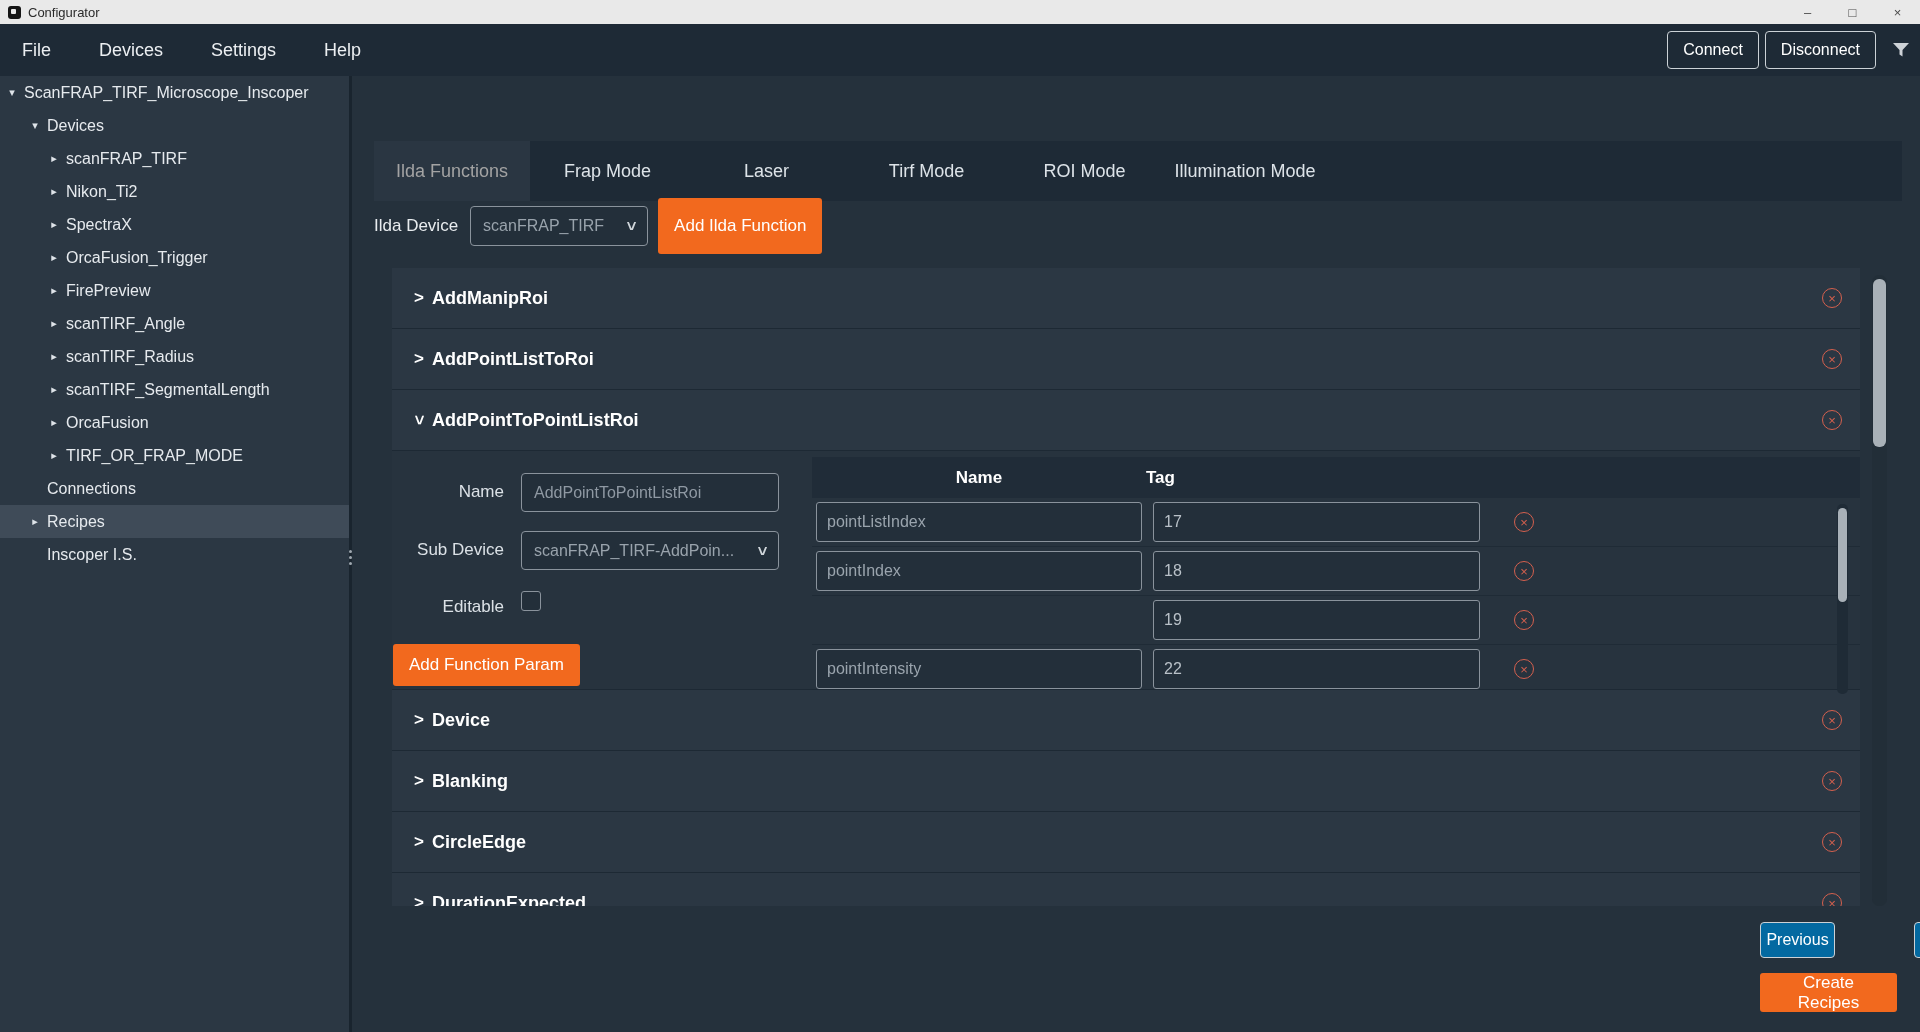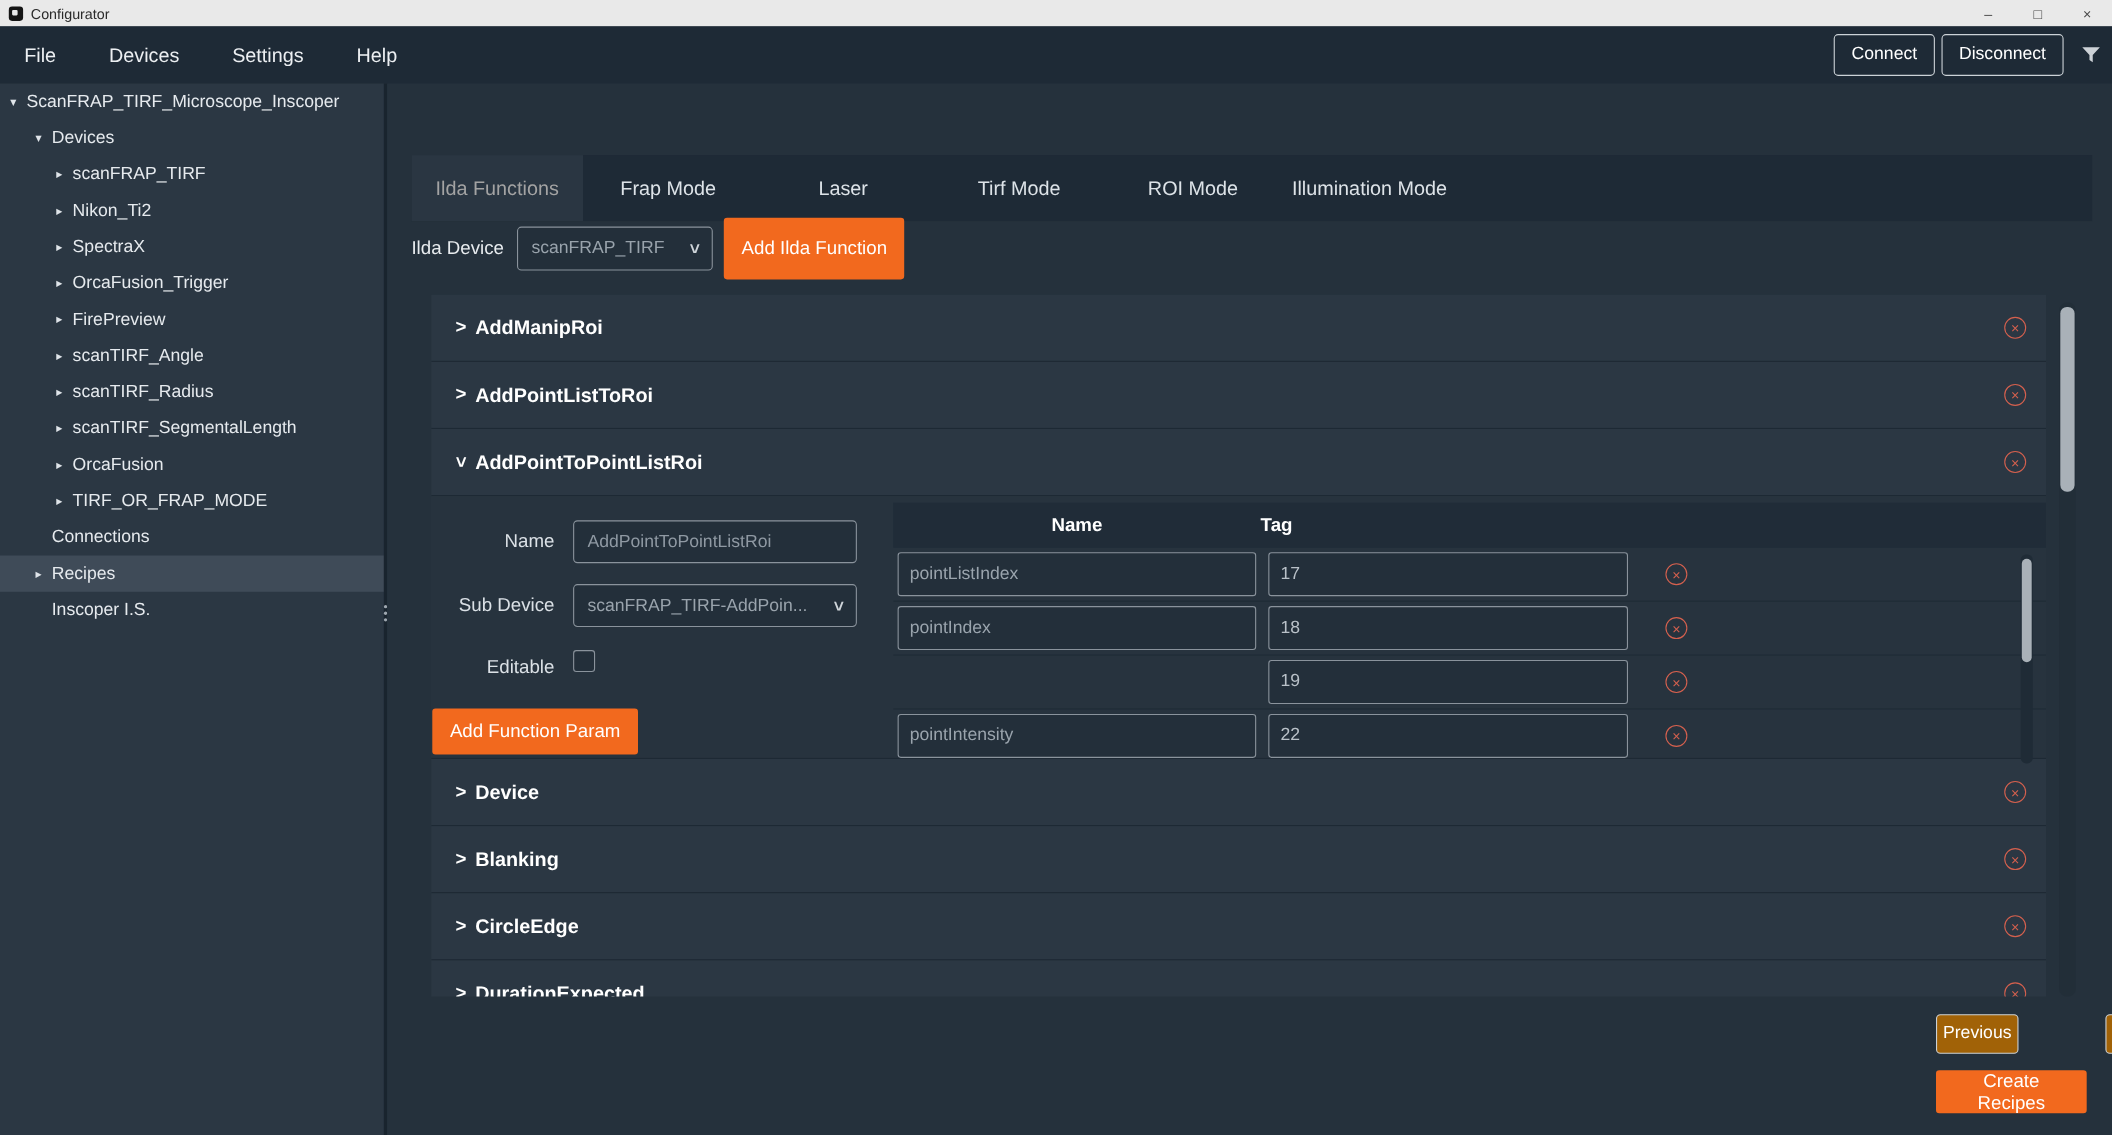--- a/index.html
+++ b/index.html
@@ -85,21 +85,21 @@
   .ri-tag { left: 341px; width: 327px; color: #b9c1c8; }
   .pt-row .del { position: absolute; left: 702px; top: 14px; }
   .tscroll { position: absolute; left: 1025px; top: 47px; width: 11px; height: 190px; background: #1f2b36; border-radius: 5px; }
   .tthumb { width: 9px; height: 94px; margin: 4px auto 0; background: #a9b1b8; border-radius: 5px; }
 
   
   .main-scroll { position: absolute; left: 1520px; top: 199px; width: 15px; height: 631px; background: #222e38; border-radius: 7px; }
   .main-thumb { width: 13px; height: 168px; margin: 4px auto 0; background: #a9b1b8; border-radius: 6px; }
 
   
-  .btn-gray { position: absolute; background: #a16207; border: 1px solid #ccd1d6; border-radius: 4px; color: #fff; font-size: 16px; font-family: inherit; display: flex; align-items: center; justify-content: center; }
+  .btn-gray { position: absolute; background: #0369a1; border: 1px solid #ccd1d6; border-radius: 4px; color: #fff; font-size: 16px; font-family: inherit; display: flex; align-items: center; justify-content: center; }
   .btn-previous { left: 1408px; top: 846px; width: 75px; height: 36px; }
   .btn-next { left: 1562px; top: 846px; width: 65px; height: 36px; font-weight: bold; }
   .btn-create { position: absolute; left: 1408px; top: 897px; width: 137px; height: 39px; font-size: 17px; }
 </style>
 </head>
 <body>
 
 <div class="app">
 
   <div class="titlebar">

